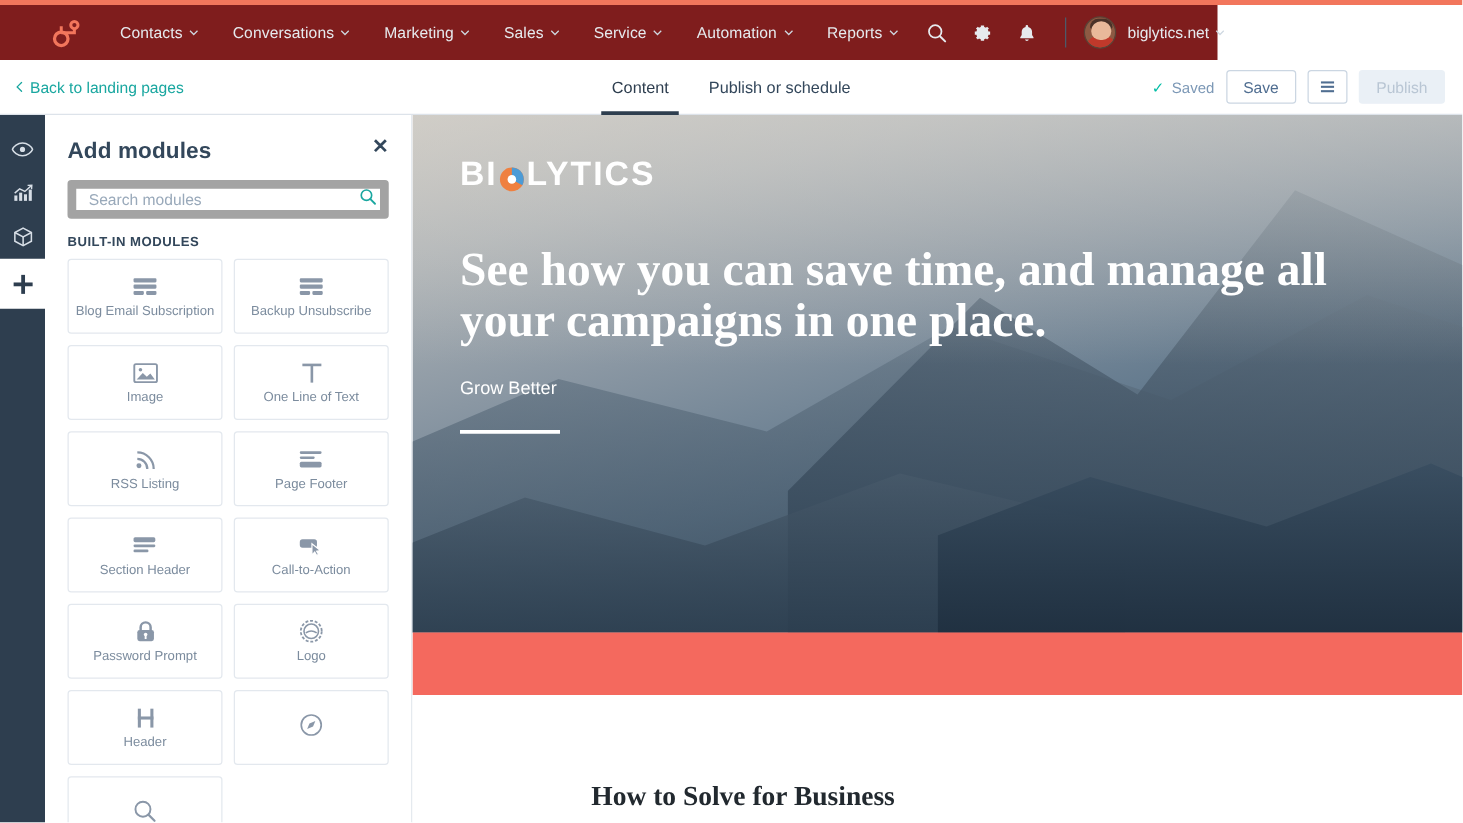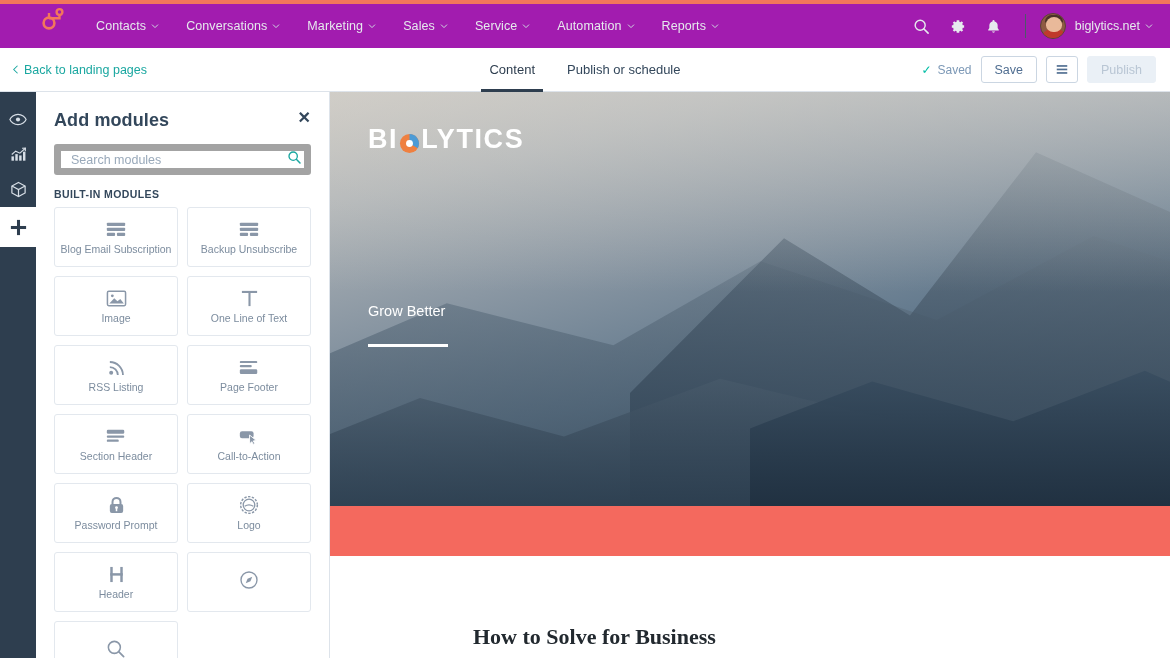--- a/index.html
+++ b/index.html
@@ -13,23 +13,23 @@
   .app { position: relative; width: 1170px; height: 658px; overflow: hidden; }
 
   
   .accent-bar {
     position: absolute; top: 0; left: 0; width: 1170px; height: 4px;
     background: #f2765c;
   }
 
   
   .globalnav {
-    position: absolute; top: 4px; left: 0; width: 1170px; height: 44px;
-    background: #a21caf;
-    display: flex; 
+    position: absolute; top: 4px; left: 0; width: 974px; height: 44px;
+    background: #7f1d1d;
+    display: flex; align-items: center;
     padding: 0 14px 0 38px;
   }
   .hs-logo { width: 28px; height: 28px; flex: 0 0 auto; margin-right: 16px; }
   .nav-items { display: flex; align-items: center; gap: 0px; }
   .nav-item {
     display: flex; align-items: center; gap: 5px;
     color: #e6eaee; font-size: 12.5px; letter-spacing: .1px;
     padding: 6px 14px; cursor: default; white-space: nowrap;
   }
   .caret { display: inline-block; width: 7px; height: 7px; position: relative; top: -1px; }
@@ -560,20 +560,21 @@
         <span class="pie">
           <svg viewBox="0 0 22 22" width="21" height="21">
             <circle cx="11" cy="11" r="10" fill="#ef8040"></circle>
             <path d="M11 11 L11 1 A10 10 0 0 1 19.7 15.9 Z" fill="#4c9bd6"></path>
             <circle cx="11" cy="11" r="3.6" fill="#ffffff"></circle>
           </svg>
         </span>
         <span>LYTICS</span>
       </div>
 
+      <div class="hero-h1">See how you can save time, and manage all your campaigns in one place.</div>
       <div class="hero-sub">Grow Better</div>
       <div class="hero-rule"></div>
     </div>
 
     <div class="coral-band"></div>
 
     <div class="below">
       <div class="below-row">
         <div class="below-h">How to Solve for Business</div>
         <div class="below-h">Table of Contents</div>

